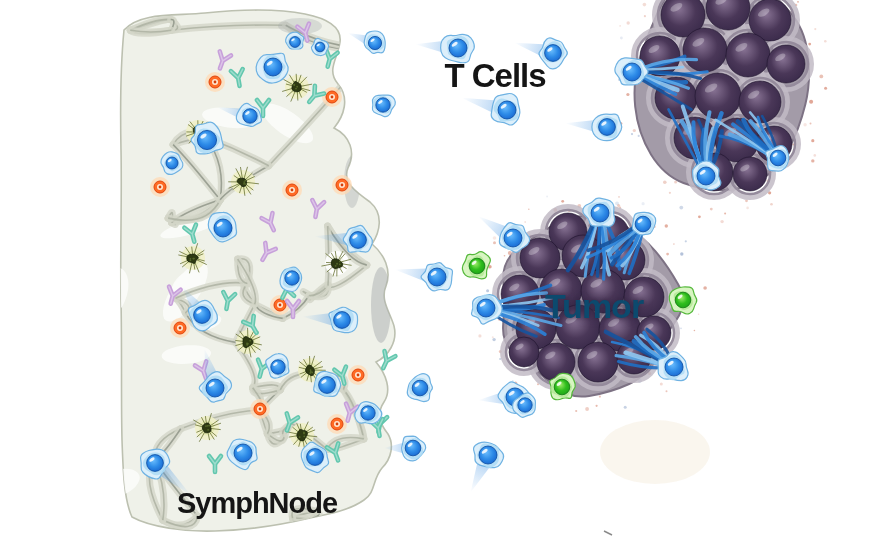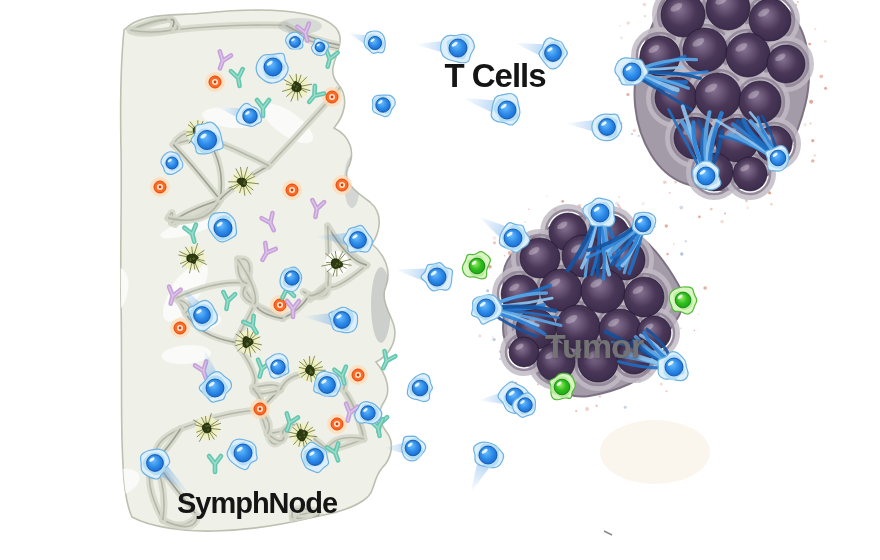--- a/index.html
+++ b/index.html
@@ -2,21 +2,21 @@
 <html><head>
 <meta charset="utf-8">
 <style>
   html,body{margin:0;padding:0;background:#fff;}
   #stage{position:relative;width:880px;height:560px;background:#ffffff;overflow:hidden;
          font-family:"Liberation Sans", sans-serif;}
   #art{position:absolute;left:0;top:0;}
   .lbl{position:absolute;transform:translate(-50%,-50%);font-weight:700;letter-spacing:-1px;
        white-space:nowrap;pointer-events:none;}
   .lbl-dark{color:#151515;}
-  .lbl-light{color:#737373;text-shadow:0 0 8px rgba(55,40,70,.75),0 0 3px rgba(55,40,70,.6);margin-top:40px;}
+  .lbl-light{color:#0c4a6e;text-shadow:0 0 8px rgba(55,40,70,.75),0 0 3px rgba(55,40,70,.6);}
   #lbl-tcells{left:495px;top:76px;font-size:33px;}
   #lbl-tumor{left:594px;top:306px;font-size:34px;}
   #lbl-symphnode{left:257px;top:503px;font-size:29px;}
 </style>
 </head>
 <body>
 
 <div id="stage">
   <svg id="art" width="880" height="560" viewBox="0 0 880 560">
       <defs>

